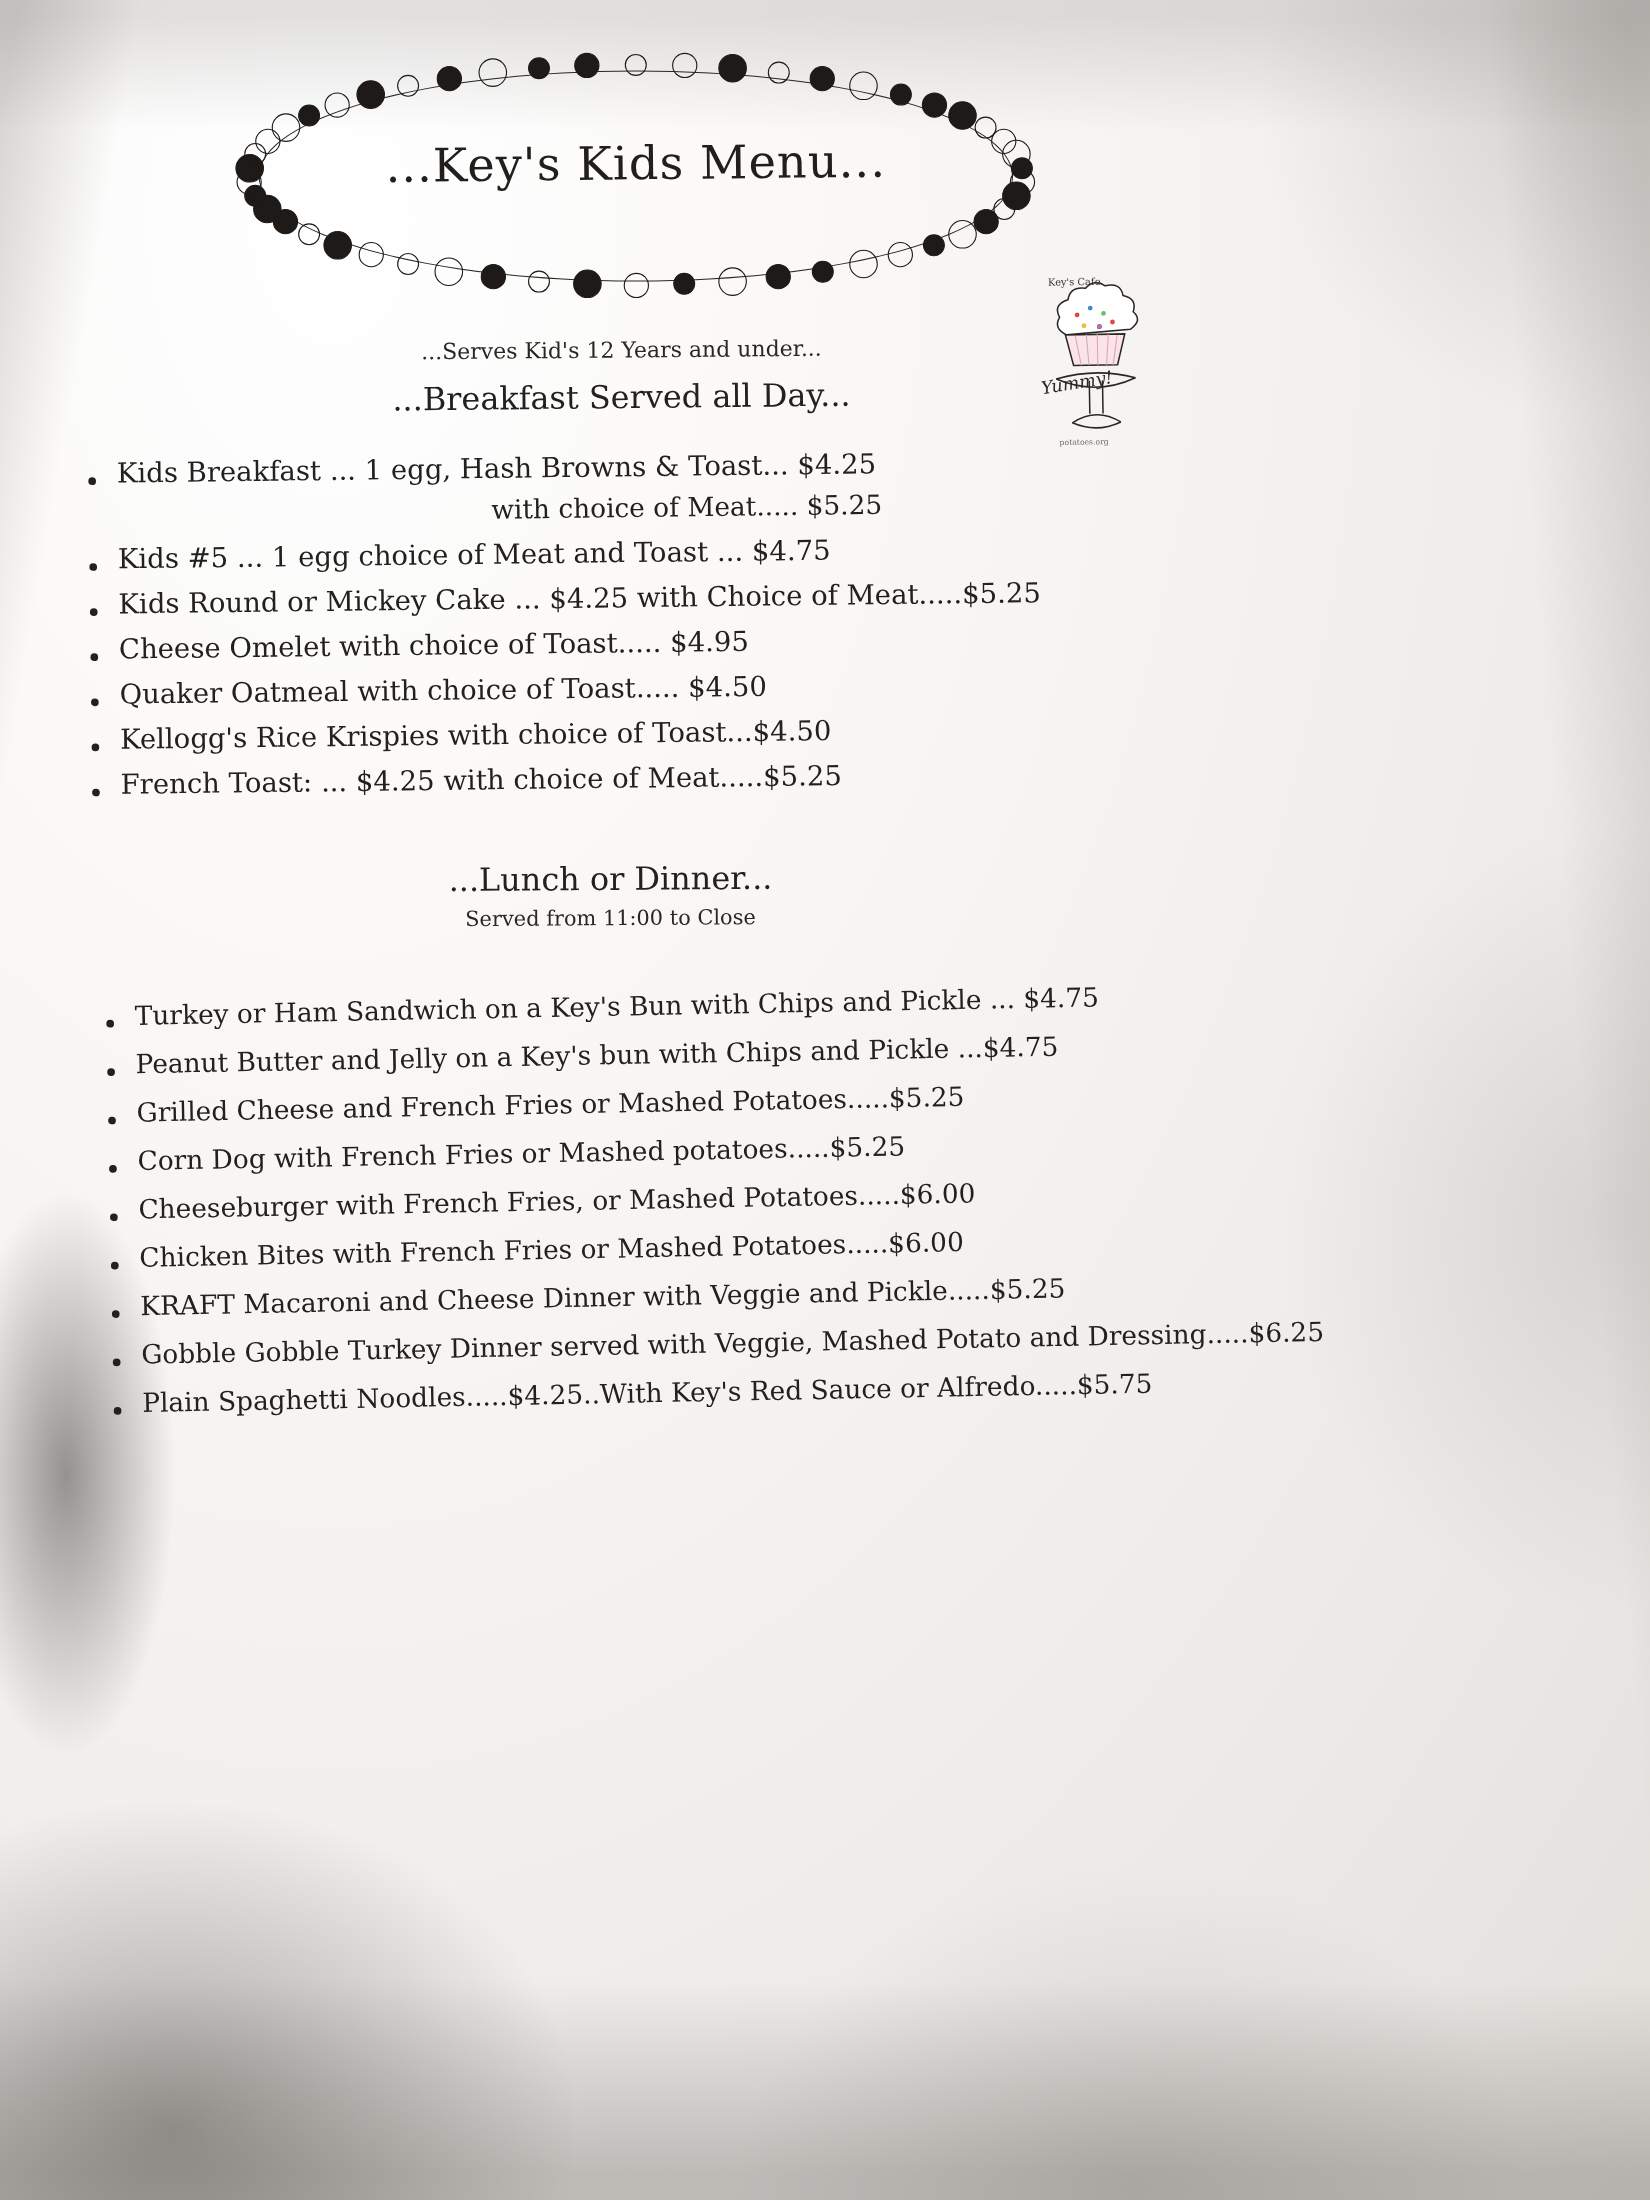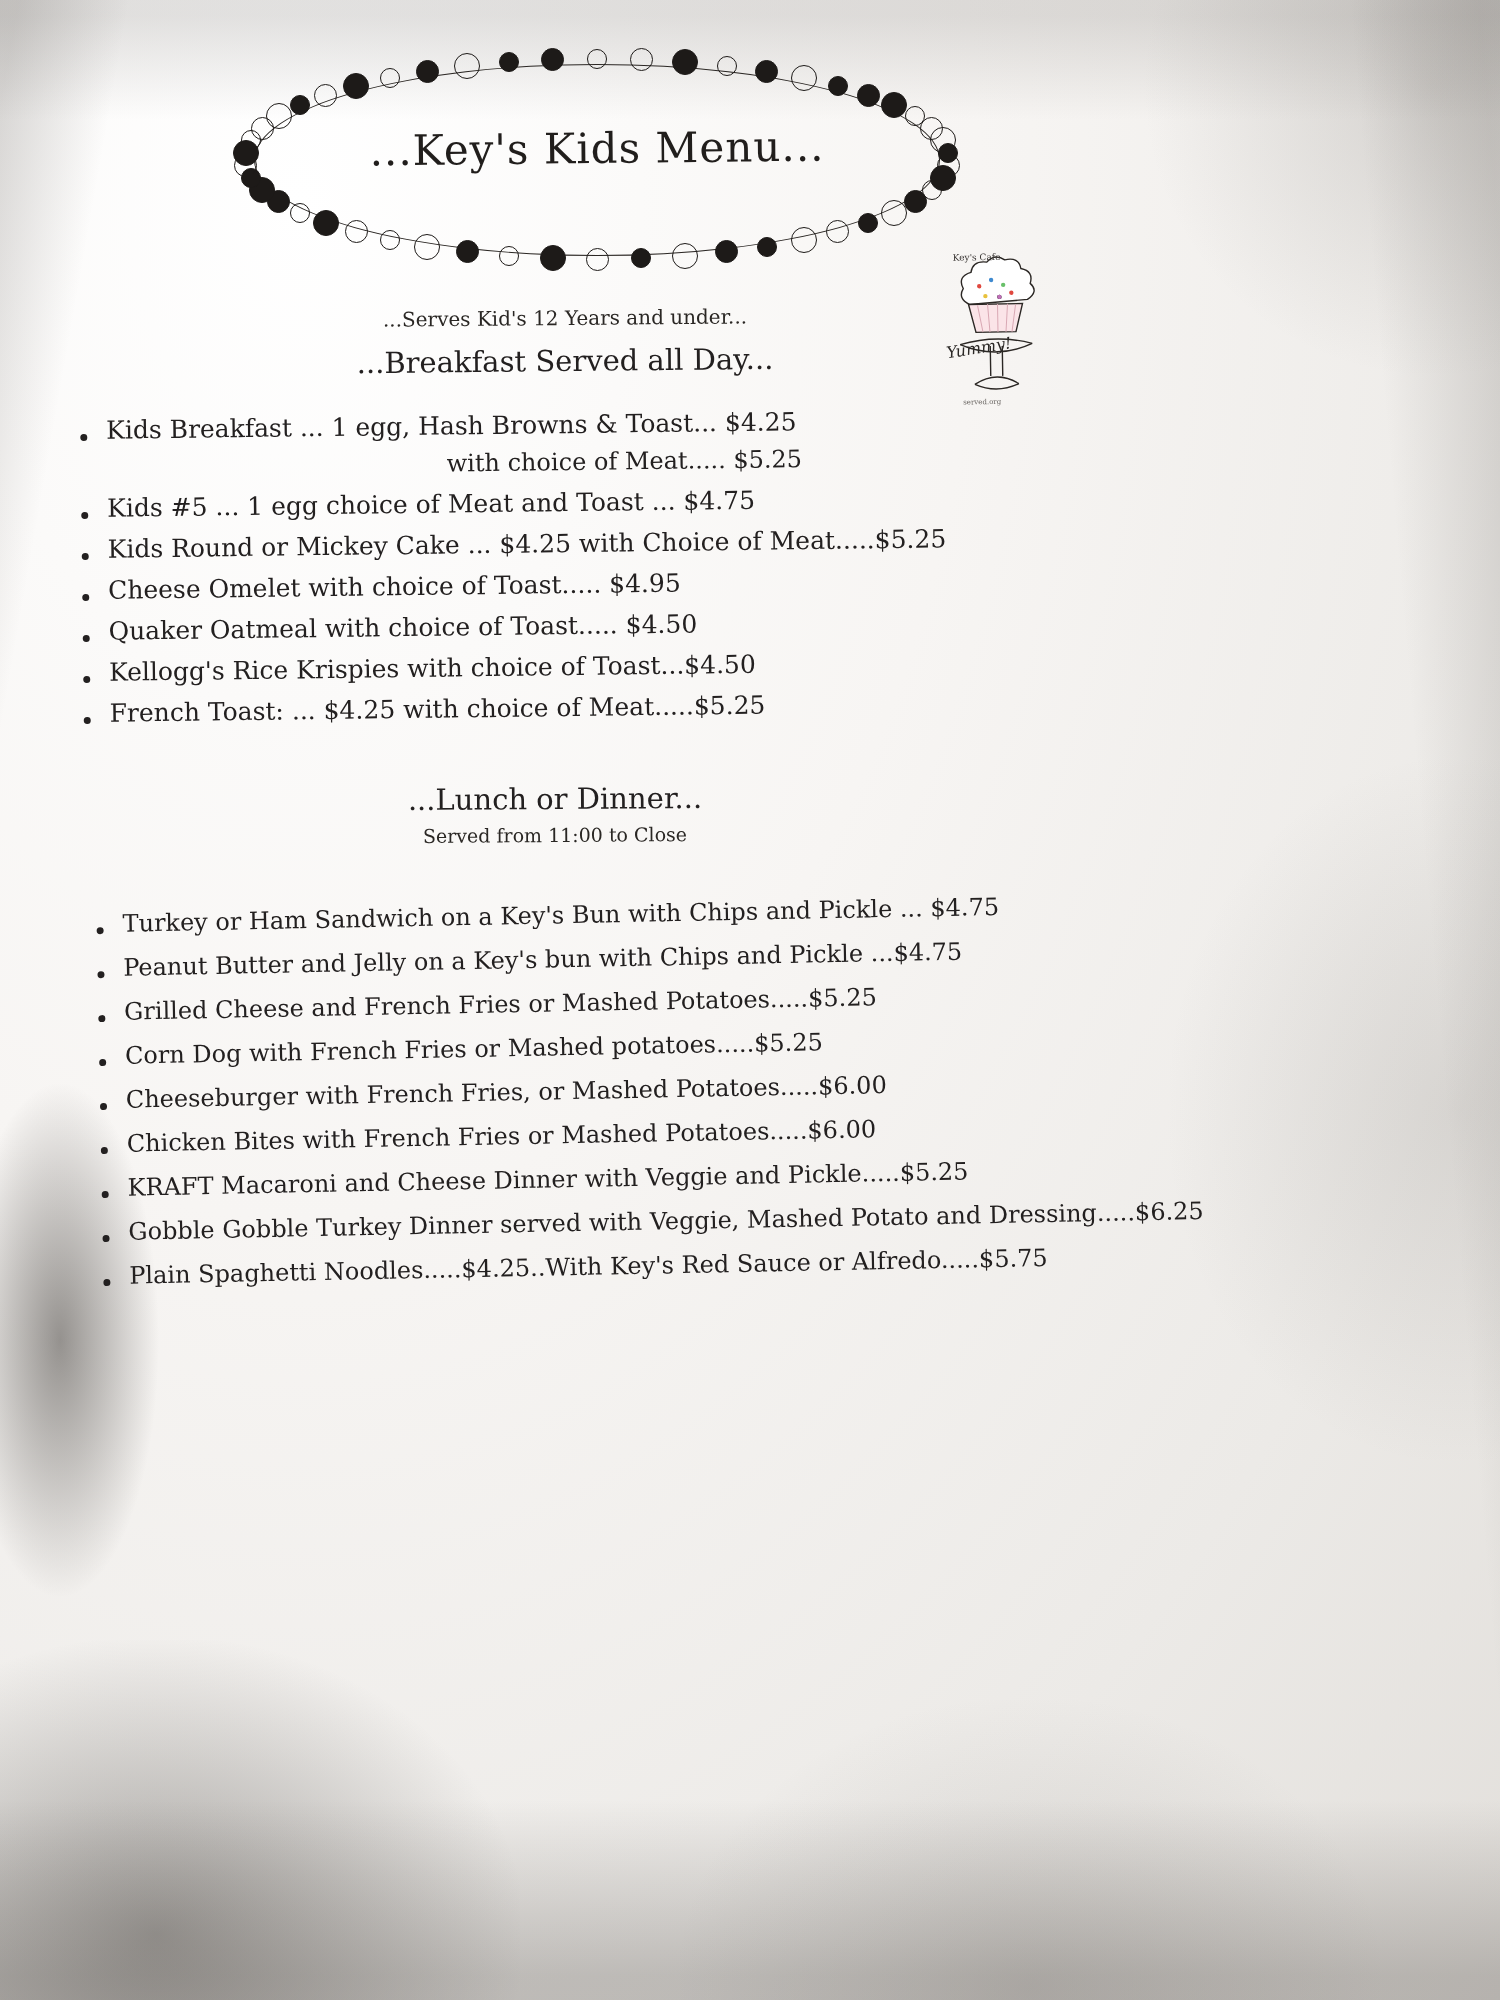--- a/index.html
+++ b/index.html
@@ -65,21 +65,21 @@
   .content {
     position: relative;
     z-index: 6;
     width: 100%;
     height: 100%;
   }
 
   
   #header-wrap {
     position: absolute;
-    left: 212px;
+    left: 193px;
     top: 28px;
     width: 770px;
     height: 262px;
   }
   #header-oval {
     position: absolute;
     left: 42px;
     top: 36px;
     width: 684px;
     height: 190px;
@@ -353,21 +353,21 @@
         <path d="M29 52 L36 80 L76 80 L83 52 Z" fill="#fbe4e8" stroke="#2b2724" stroke-width="1.4"></path>
         <path d="M38 53 L43 80 M48 52 L50 80 M58 52 L58 80 M68 52 L66 80 M76 53 L72 80" stroke="#d9a8b4" stroke-width="1" fill="none"></path>
 
         <path d="M20 92 q36 16 72 0" fill="none" stroke="#2b2724" stroke-width="1.4"></path>
         <path d="M20 92 q36 -10 72 0" fill="none" stroke="#2b2724" stroke-width="1.4"></path>
         <path d="M50 94 L50 124 M62 94 L62 124" stroke="#2b2724" stroke-width="1.4" fill="none"></path>
         <path d="M34 132 q22 -14 44 0" fill="none" stroke="#2b2724" stroke-width="1.4"></path>
         <path d="M34 132 q22 10 44 0" fill="none" stroke="#2b2724" stroke-width="1.4"></path>
       </svg>
       <div class="cc-yummy">Yummy!</div>
-      <div class="cc-credit">served.org</div>
+      <div class="cc-credit">potatoes.org</div>
     </div>
 
     <ul id="breakfast-list" class="menu-list">
       <li>
         <span>Kids Breakfast ... 1 egg, Hash Browns &amp; Toast... $4.25</span>
         <span class="cont">with choice of Meat..... $5.25</span>
       </li>
       <li>
         <span>Kids #5 ... 1 egg choice of Meat and Toast ... $4.75</span>
       </li>

